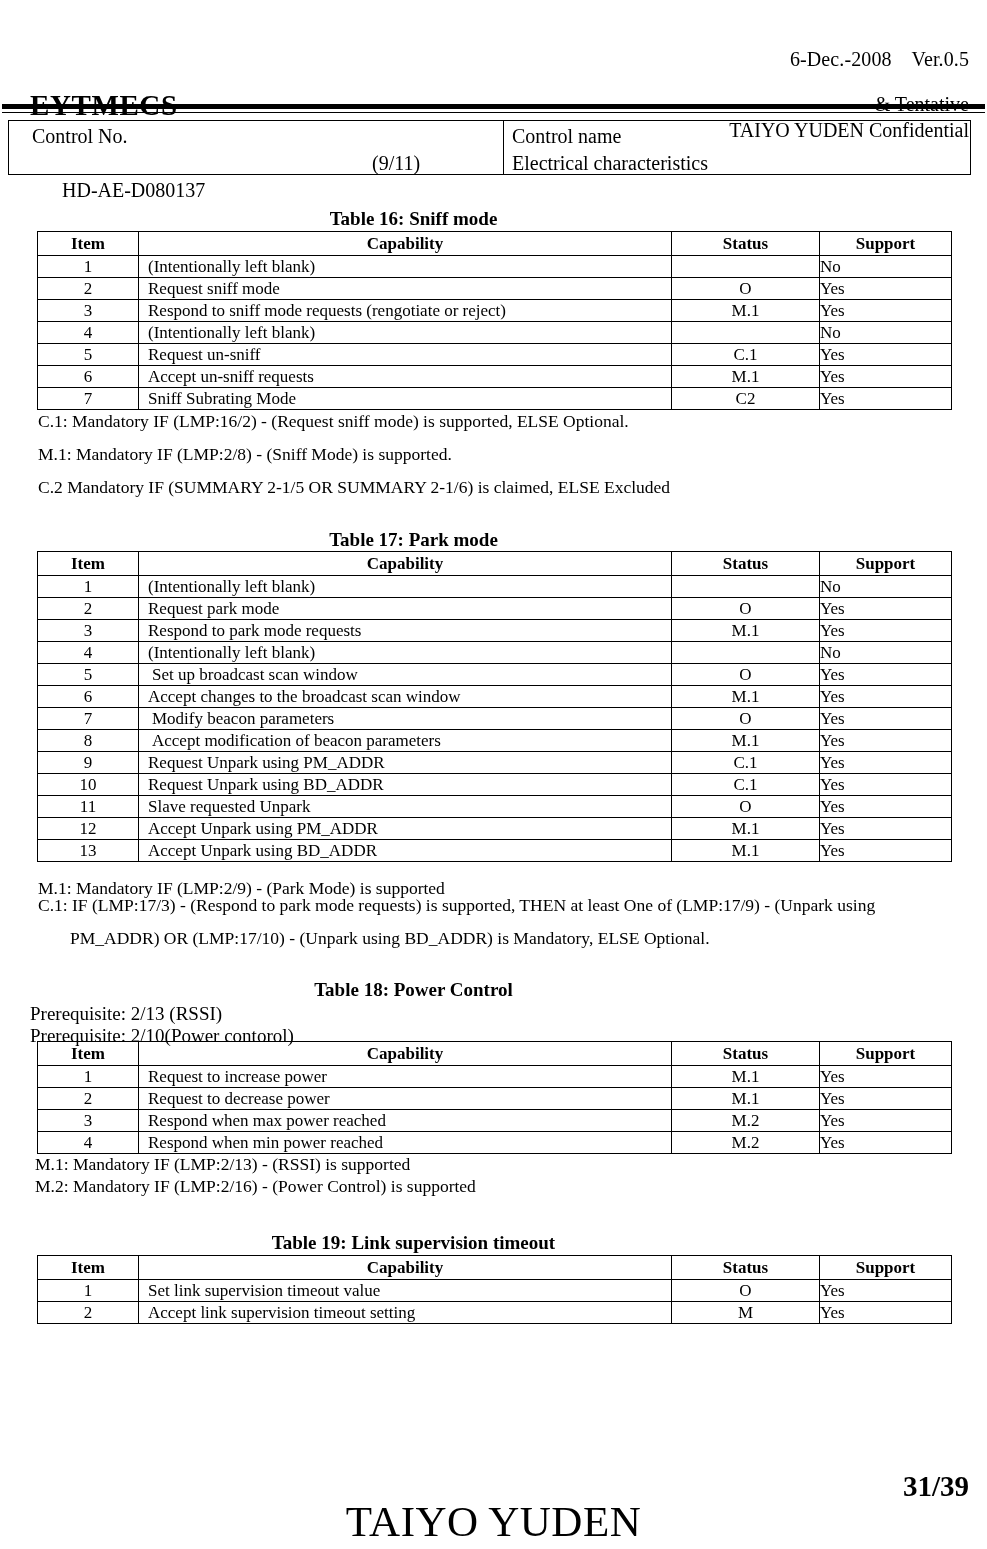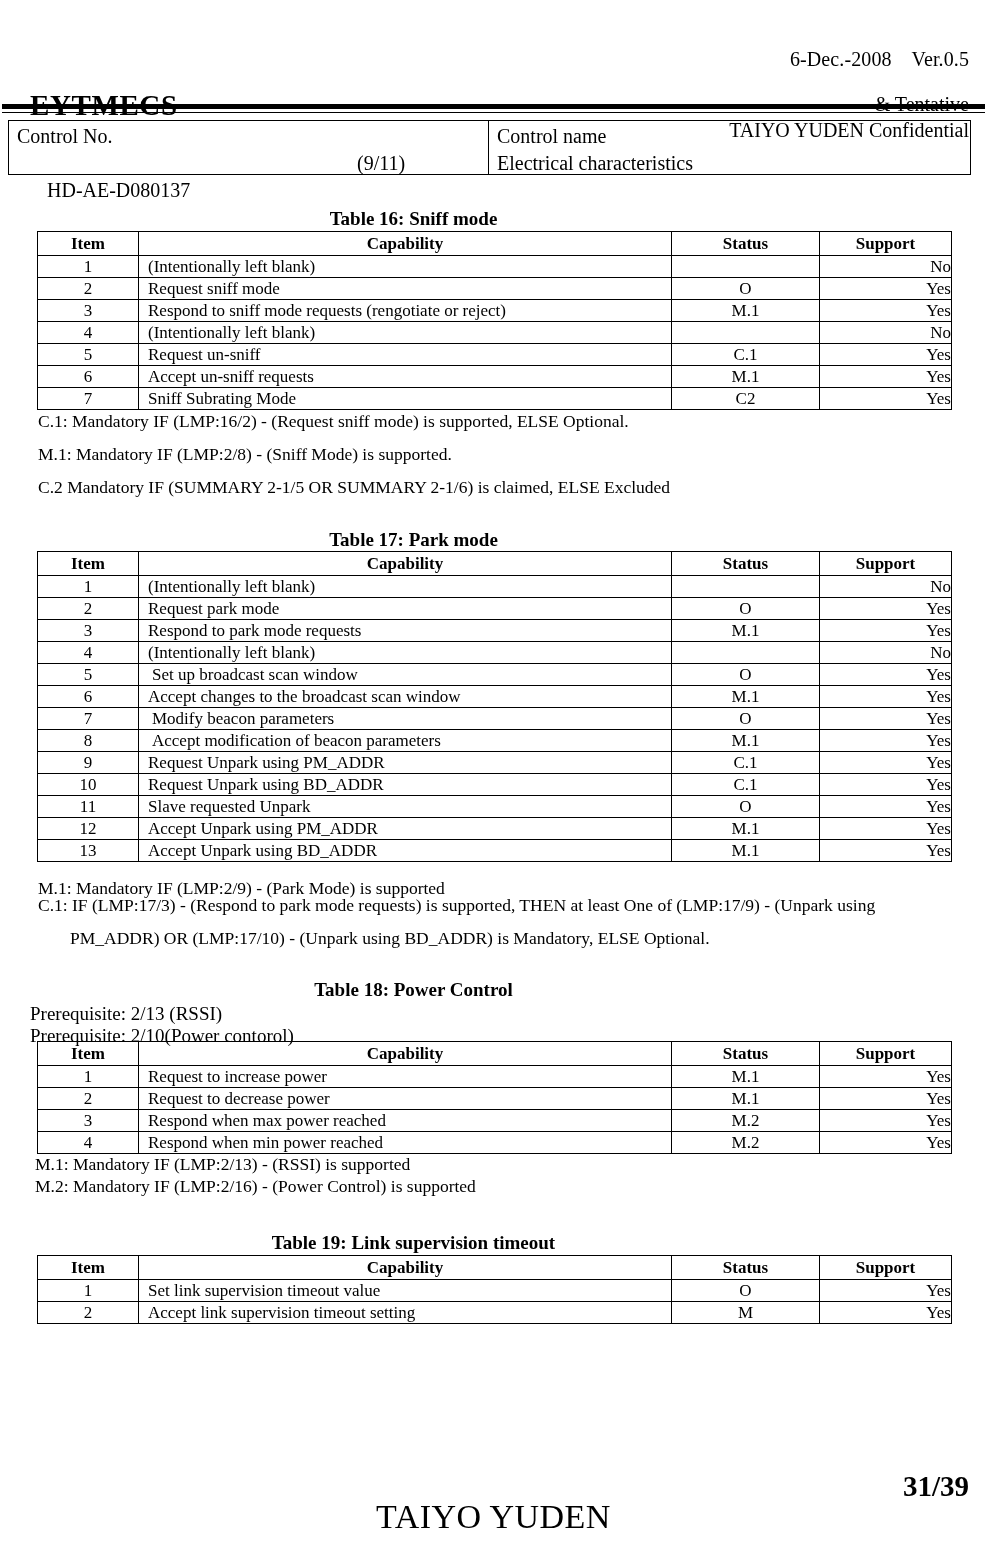--- a/index.html
+++ b/index.html
@@ -76,20 +76,21 @@
     box-sizing: border-box;
   }
   .control-col {
     position: absolute;
     top: 0;
     bottom: 0;
     box-sizing: border-box;
     padding: 2px 0 0 8px;
     font-size: 20px;
     line-height: 1.35;
+    margin-left: 15px;
   }
   .control-col.left { left: 0; width: 479px; }
   .control-col.right { left: 479px; right: 0; border-left: 1px solid #000; }
   .ctrl-line { white-space: pre; position: relative; }
   .ctrl-pages {
     position: absolute;
     left: 340px;
     top: 0;
   }
 
@@ -122,21 +123,21 @@
   table.cap thead th {
     font-weight: bold;
     text-align: center;
     height: 23px;
     line-height: 22px;
   }
   table.cap td.c-item { text-align: center; }
   table.cap td.c-cap  { text-align: left; padding-left: 9px; }
   table.cap td.c-cap.ind  { padding-left: 13px; }
   table.cap td.c-stat { text-align: center; }
-  table.cap td.c-sup  { text-align: right; }
+  table.cap td.c-sup  { text-align: left; }
 
   
   .note {
     position: absolute;
     font-size: 17.5px;
     line-height: 1;
     white-space: pre;
   }
   .prereq {
     position: absolute;
@@ -152,21 +153,21 @@
     top: 1470px;
     font-size: 29px;
     font-weight: bold;
   }
   .footer-logo {
     position: absolute;
     left: 0;
     width: 987px;
     top: 1500px;
     text-align: center;
-    font-size: 34px;
+    font-size: 43px;
     letter-spacing: 0.5px;
     line-height: 1;
   }
 </style>
 </head>
 <body>
 
 <div class="page-header">
   <div class="hdr-date">6-Dec.-2008    Ver.0.5</div>
   <div class="hdr-logo">EYTMECS</div>

